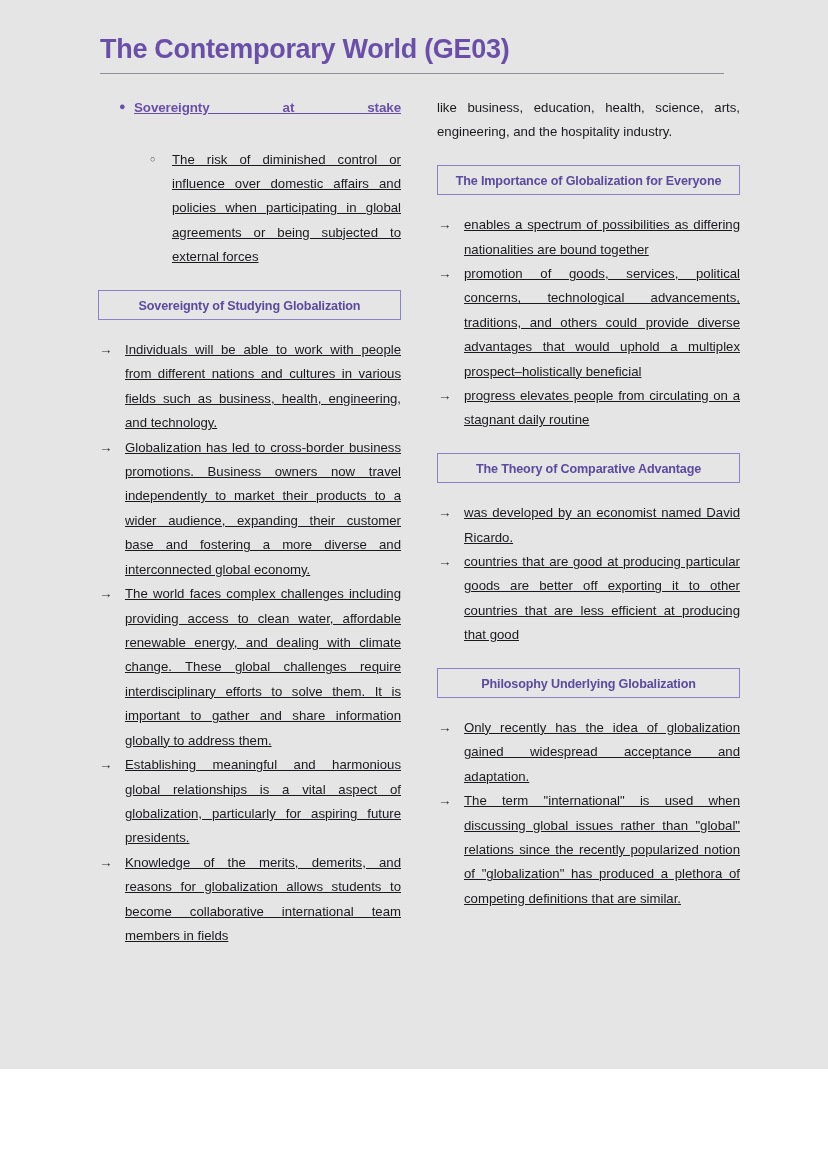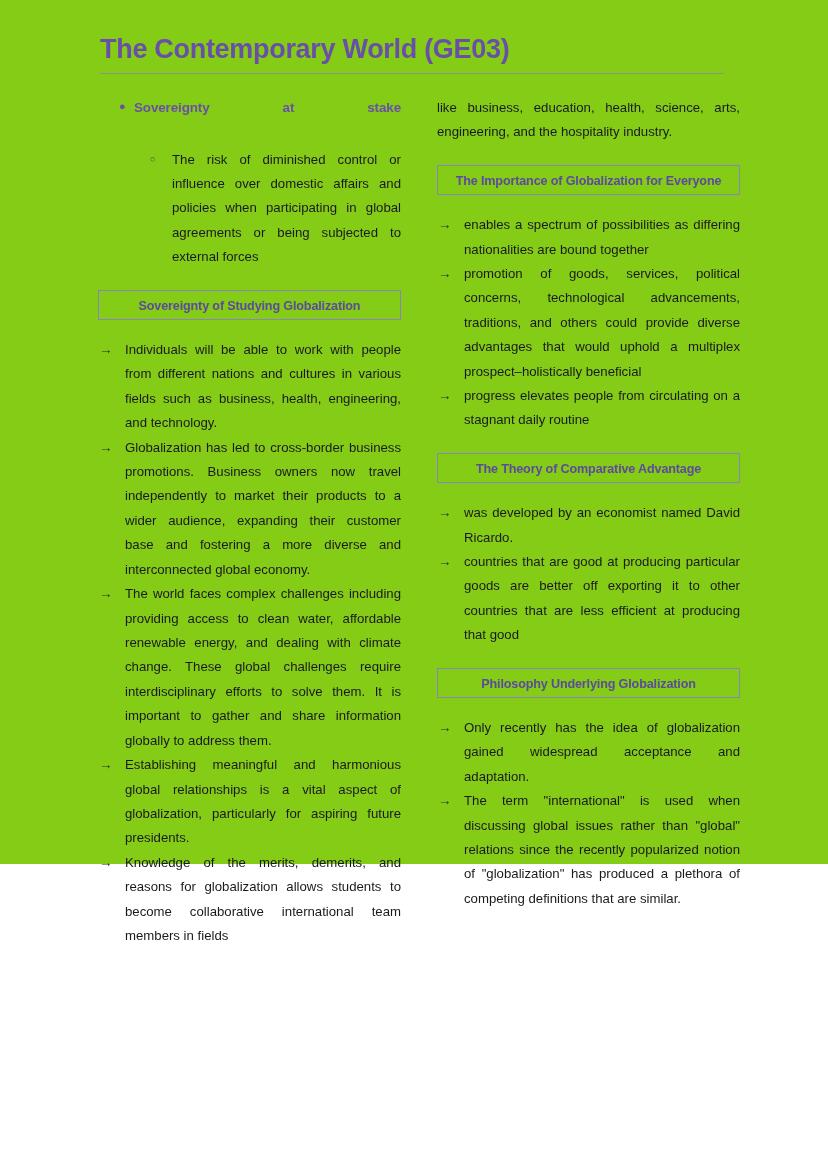--- a/index.html
+++ b/index.html
@@ -12,22 +12,22 @@
     height: 1169px;
     font-family: "Liberation Sans", sans-serif;
     color: #1a1a1e;
     position: relative;
     overflow: hidden;
   }
   .page {
     position: absolute;
     left: 0; top: 0;
     width: 828px;
-    height: 864px;
-    background: #84cc16;
+    height: 1069px;
+    background: #e5e5e5;
   }
 
   
   .title-block {
     position: absolute;
     left: 100px;
     top: 34px;
     width: 624px;
   }
   .doc-title {
@@ -130,21 +130,21 @@
     margin-bottom: 0px;
   }
   ul.arrows > li > .mk {
     position: absolute;
     left: 1px;
     top: 0;
     color: #2a2a30;
     font-size: 13.5px;
     line-height: 1.85;
   }
-  li .txt { display: inline; }
+  li .txt { display: inline; text-decoration: underline; }
   li:last-child .txt::after {
     content: "";
     display: inline-block;
     width: 100%;
   }
   
   ul.lvl2 > li .txt::after,
   ul.arrows > li .txt::after { content: none; }
 </style>
 </head>

